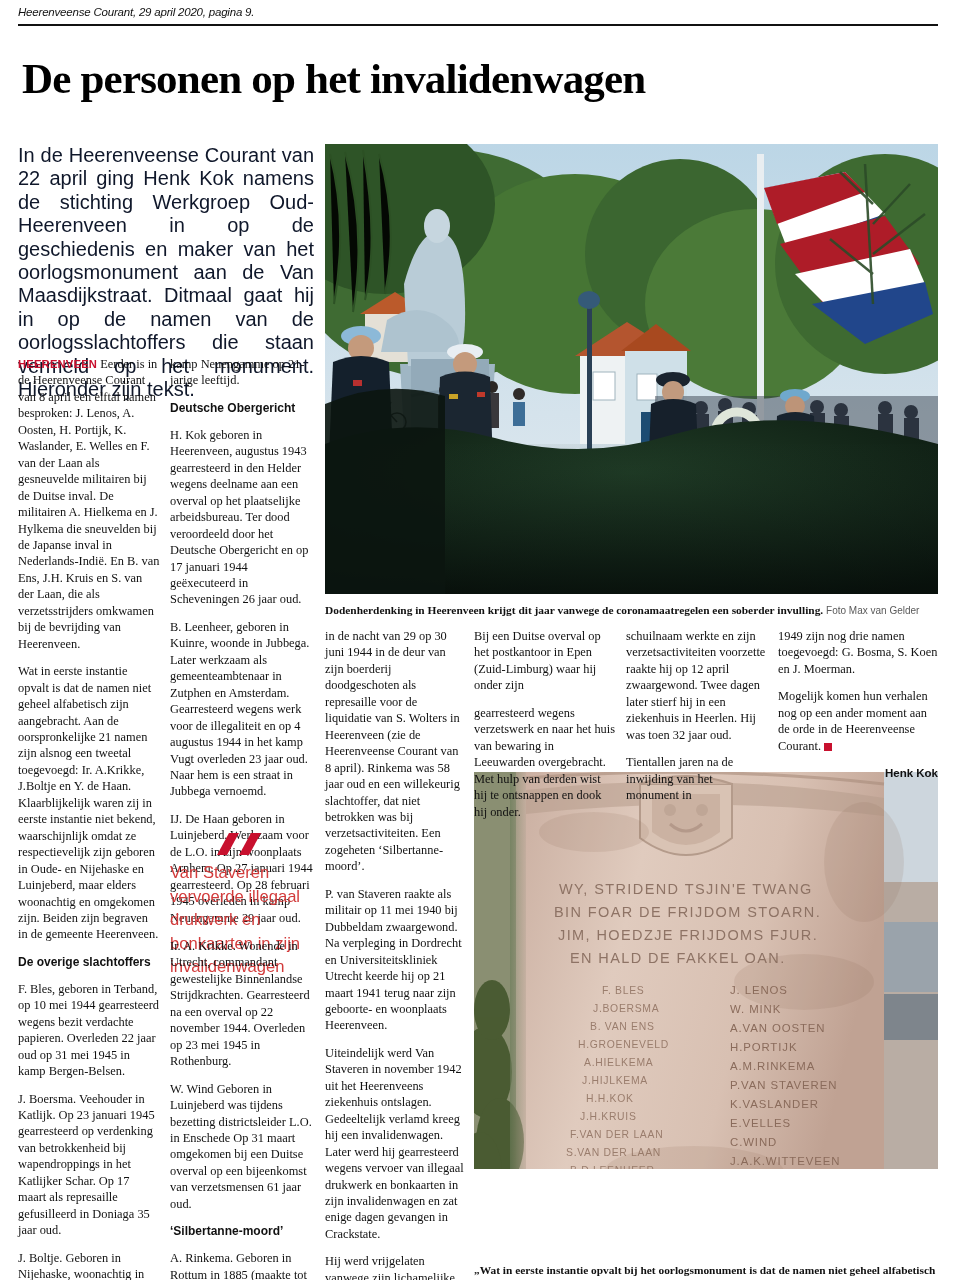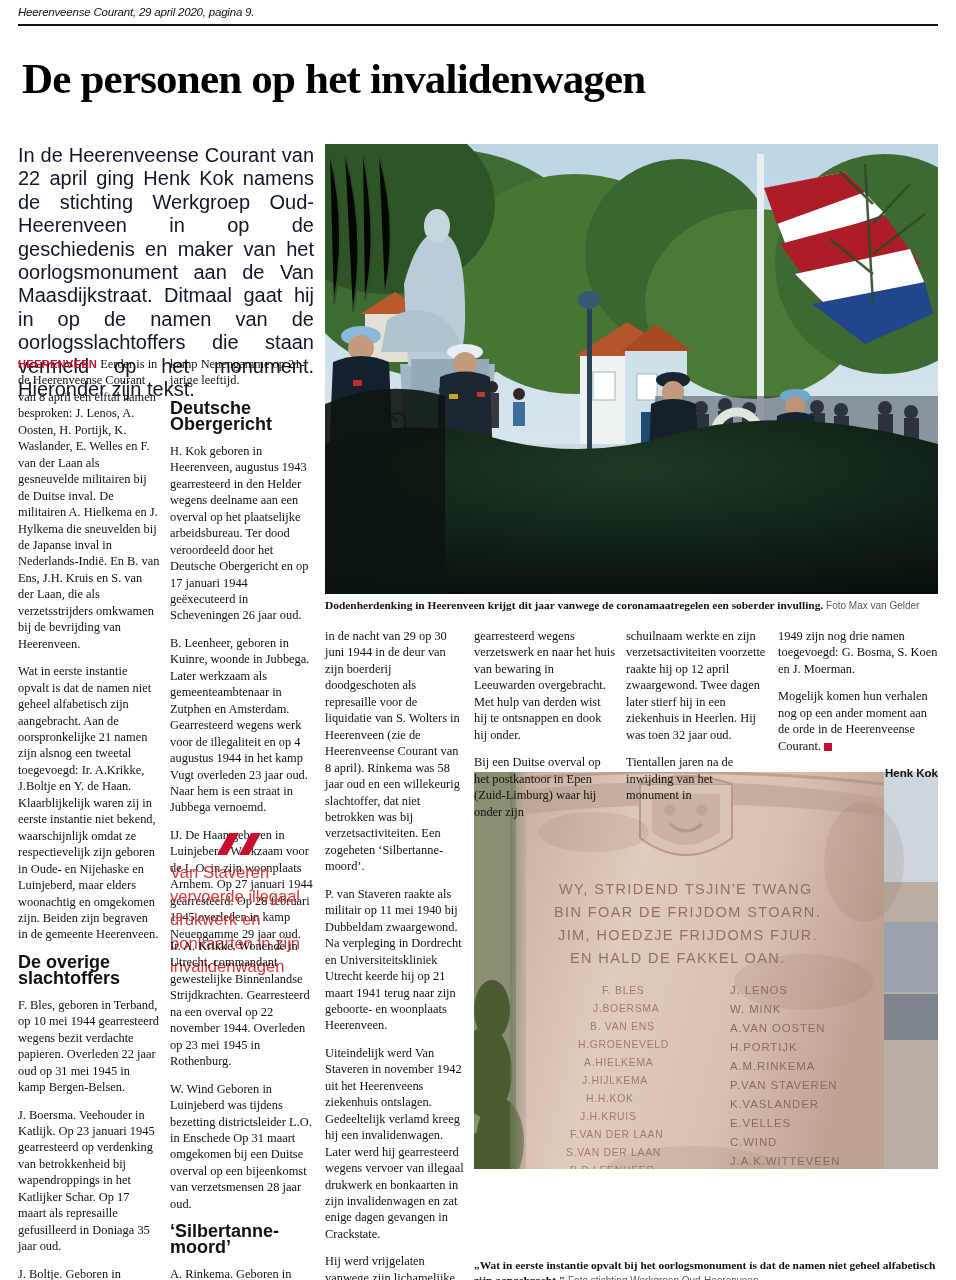--- a/index.html
+++ b/index.html
@@ -89,21 +89,21 @@
     height: 397px;
     overflow: hidden;
     background: #c6a998;
   }
 
   .cap {
     position: absolute;
     font-family: "Liberation Serif", serif;
     font-weight: bold;
     font-size: 11.4px;
-    line-height: 15px;
+    line-height: 24px;
     color: #111;
   }
   .cap .credit {
     font-family: "Liberation Sans", sans-serif;
     font-weight: normal;
     font-size: 10px;
     color: #5a5a5a;
   }
   .cap-main { left: 325px; top: 598px; width: 615px; }
   .cap-mon  { left: 474px; top: 1258px; width: 466px; }
@@ -122,21 +122,21 @@
   .kicker {
     color: #c8102e;
     font-family: "Liberation Sans", sans-serif;
     font-weight: bold;
     font-size: 11.2px;
     letter-spacing: 0.2px;
   }
   .subhead {
     font-family: "Liberation Sans", sans-serif;
     font-weight: bold;
-    font-size: 18px;
+    font-size: 12px;
     line-height: 16px;
     color: #111;
     margin: 0 0 1px 0;
   }
 
   .c1 { left: 18px;  top: 356px;  width: 142px; }
   .c2 { left: 170px; top: 356px;  width: 144px; }
   .c3 { left: 325px; top: 628px;  width: 140px; }
   .c4 { left: 474px; top: 628px;  width: 142px; }
   .c5 { left: 626px; top: 628px;  width: 142px; }
@@ -492,36 +492,36 @@
   <div class="pullquote">
     <svg class="pq-marks" viewBox="0 0 60 26">
       <polygon points="2,24 14,2 24,2 12,24" fill="#c8102e"></polygon>
       <polygon points="24,24 36,2 46,2 34,24" fill="#c8102e"></polygon>
     </svg>
     <div class="pq-text">Van Staveren vervoerde illegaal drukwerk en bonkaarten in zijn invalidenwagen</div>
   </div>
 
   <div class="col after-quote">
     <p>Ir. A. Krikke. Wonende in Utrecht, commandant gewestelijke Binnenlandse Strijdkrachten. Gearresteerd na een overval op 22 november 1944. Overleden op 23 mei 1945 in Rothenburg.</p>
-    <p>W. Wind Geboren in Luinjeberd was tijdens bezetting districtsleider L.O. in Enschede Op 31 maart omgekomen bij een Duitse overval op een bijeenkomst van verzetsmensen 28 jaar oud.</p>
+    <p>W. Wind Geboren in Luinjeberd was tijdens bezetting districtsleider L.O. in Enschede Op 31 maart omgekomen bij een Duitse overval op een bijeenkomst van verzetsmensen 61 jaar oud.</p>
     <p class="subhead">‘Silbertanne-moord’</p>
     <p>A. Rinkema. Geboren in Rottum in 1885 (maakte tot 1934 deel uit van de voormalige gemeente Schoterland). Werd</p>
   </div>
 
   <div class="col c3">
     <p>in de nacht van 29 op 30 juni 1944 in de deur van zijn boerderij doodgeschoten als represaille voor de liquidatie van S. Wolters in Heerenveen (zie de Heerenveense Courant van 8 april). Rinkema was 58 jaar oud en een willekeurig slachtoffer, dat niet betrokken was bij verzetsactiviteiten. Een zogeheten ‘Silbertanne-moord’.</p>
     <p>P. van Staveren raakte als militair op 11 mei 1940 bij Dubbeldam zwaargewond. Na verpleging in Dordrecht en Universiteitskliniek Utrecht keerde hij op 21 maart 1941 terug naar zijn geboorte- en woonplaats Heerenveen.</p>
     <p>Uiteindelijk werd Van Staveren in november 1942 uit het Heerenveens ziekenhuis ontslagen. Gedeeltelijk verlamd kreeg hij een invalidenwagen. Later werd hij gearresteerd wegens vervoer van illegaal drukwerk en bonkaarten in zijn invalidenwagen en zat enige dagen gevangen in Crackstate.</p>
     <p>Hij werd vrijgelaten vanwege zijn lichamelijke toestand, maar zonder invalidenwagen. Die was geconfisqueerd.</p>
 
   </div>
 
   <div class="col c4">
+    <p>Bij een Duitse overval op het postkantoor in Epen (Zuid-Limburg) waar hij onder zijn</p>
     <p>gearresteerd wegens verzetswerk en naar het huis van bewaring in Leeuwarden overgebracht. Met hulp van derden wist hij te ontsnappen en dook hij onder.</p>
-    <p>Bij een Duitse overval op het postkantoor in Epen (Zuid-Limburg) waar hij onder zijn</p>
   </div>
 
   <div class="col c5">
     <p>schuilnaam werkte en zijn verzetsactiviteiten voorzette raakte hij op 12 april zwaargewond. Twee dagen later stierf hij in een ziekenhuis in Heerlen. Hij was toen 32 jaar oud.</p>
     <p>Tientallen jaren na de inwijding van het monument in</p>
   </div>
 
   <div class="col c6">
     <p>1949 zijn nog drie namen toegevoegd: G. Bosma, S. Koen en J. Moerman.</p>
     <p><span>Mogelijk komen hun verhalen nog op een ander moment aan de orde in de Heerenveense Courant.</span><span class="endmark"></span></p>

